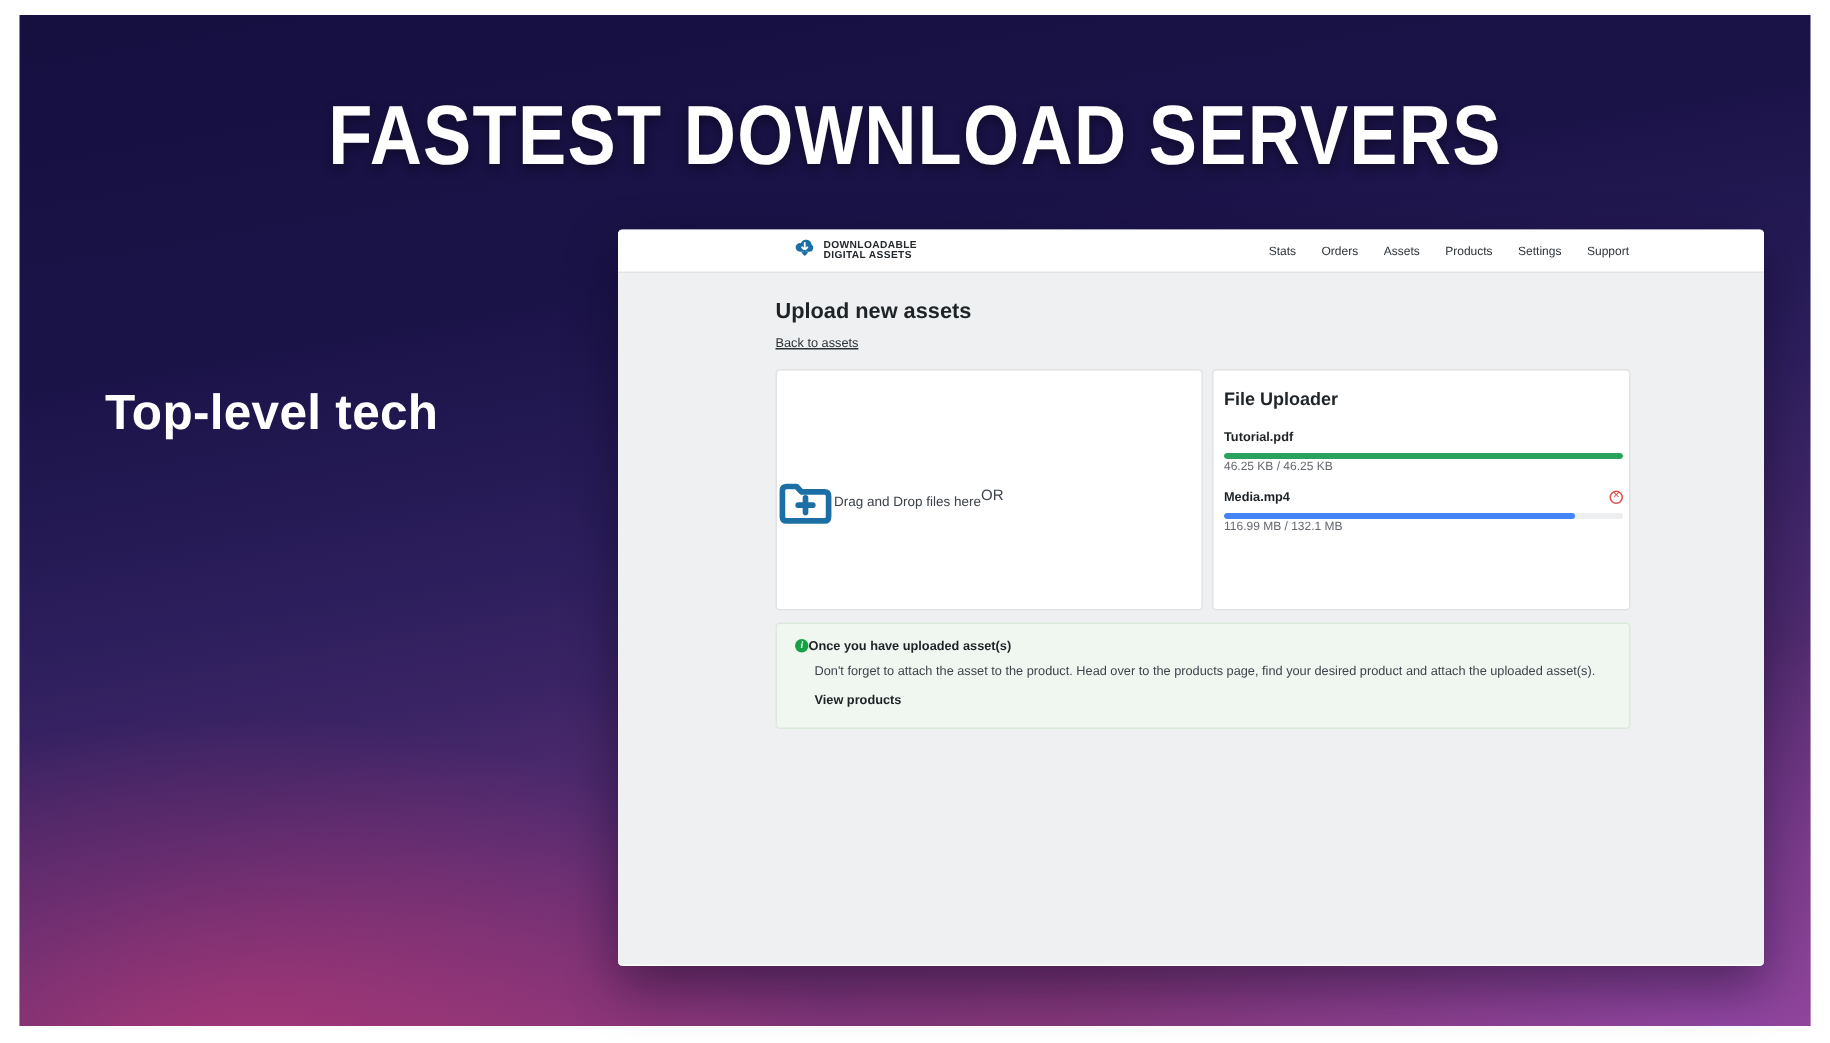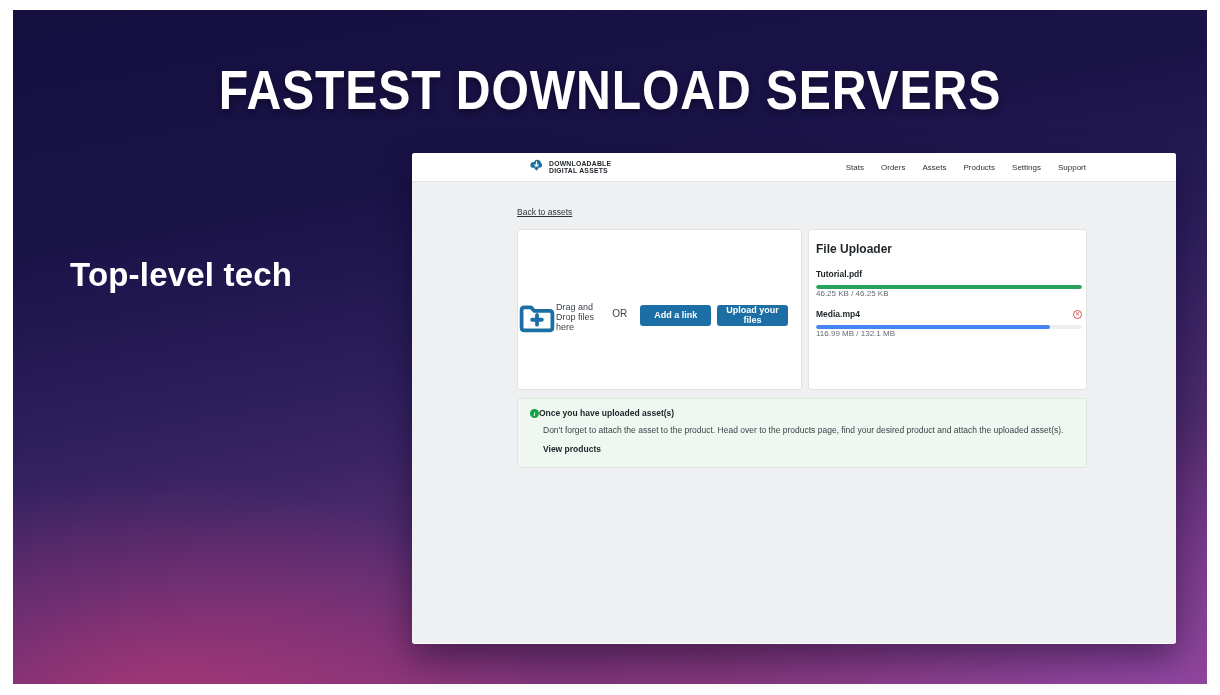--- a/index.html
+++ b/index.html
@@ -122,37 +122,34 @@
       <span>Stats</span>
       <span>Orders</span>
       <span>Assets</span>
       <span>Products</span>
       <span>Settings</span>
       <span>Support</span>
     </div>
   </div>
 
   <div class="app-body">
+    <div class="page-title">Upload new assets</div>
     <span class="back-link">Back to assets</span>
 
     <div class="cards">
 
       <div class="card dropzone">
         <span class="folder-icon">
           <svg width="38" height="33" viewBox="0 0 24 21" fill="none" stroke="#1c6fa4" stroke-width="2.4" stroke-linecap="round" stroke-linejoin="round">
             <path d="M2.2 5.2 Q2.2 3.4 4 3.4 H8.2 L10.3 5.7 H20 Q21.8 5.7 21.8 7.5 V16.2 Q21.8 18 20 18 H4 Q2.2 18 2.2 16.2 Z"></path>
             <path d="M12 8.2 v6.2 M8.9 11.3 h6.2"></path>
           </svg>
         </span>
         <div class="drag-text">Drag and Drop files here</div>
         <div class="or-text">OR</div>
-        <div class="btn-row">
-          <button class="btn">Add a link</button>
-          <button class="btn">Upload your files</button>
-        </div>
       </div>
 
       <div class="card uploader">
         <div class="uploader-title">File Uploader</div>
 
         <div class="file-item">
           <div class="file-head">
             <span class="file-name">Tutorial.pdf</span>
             <span class="cancel" style="visibility: hidden;">✕</span>
           </div>

